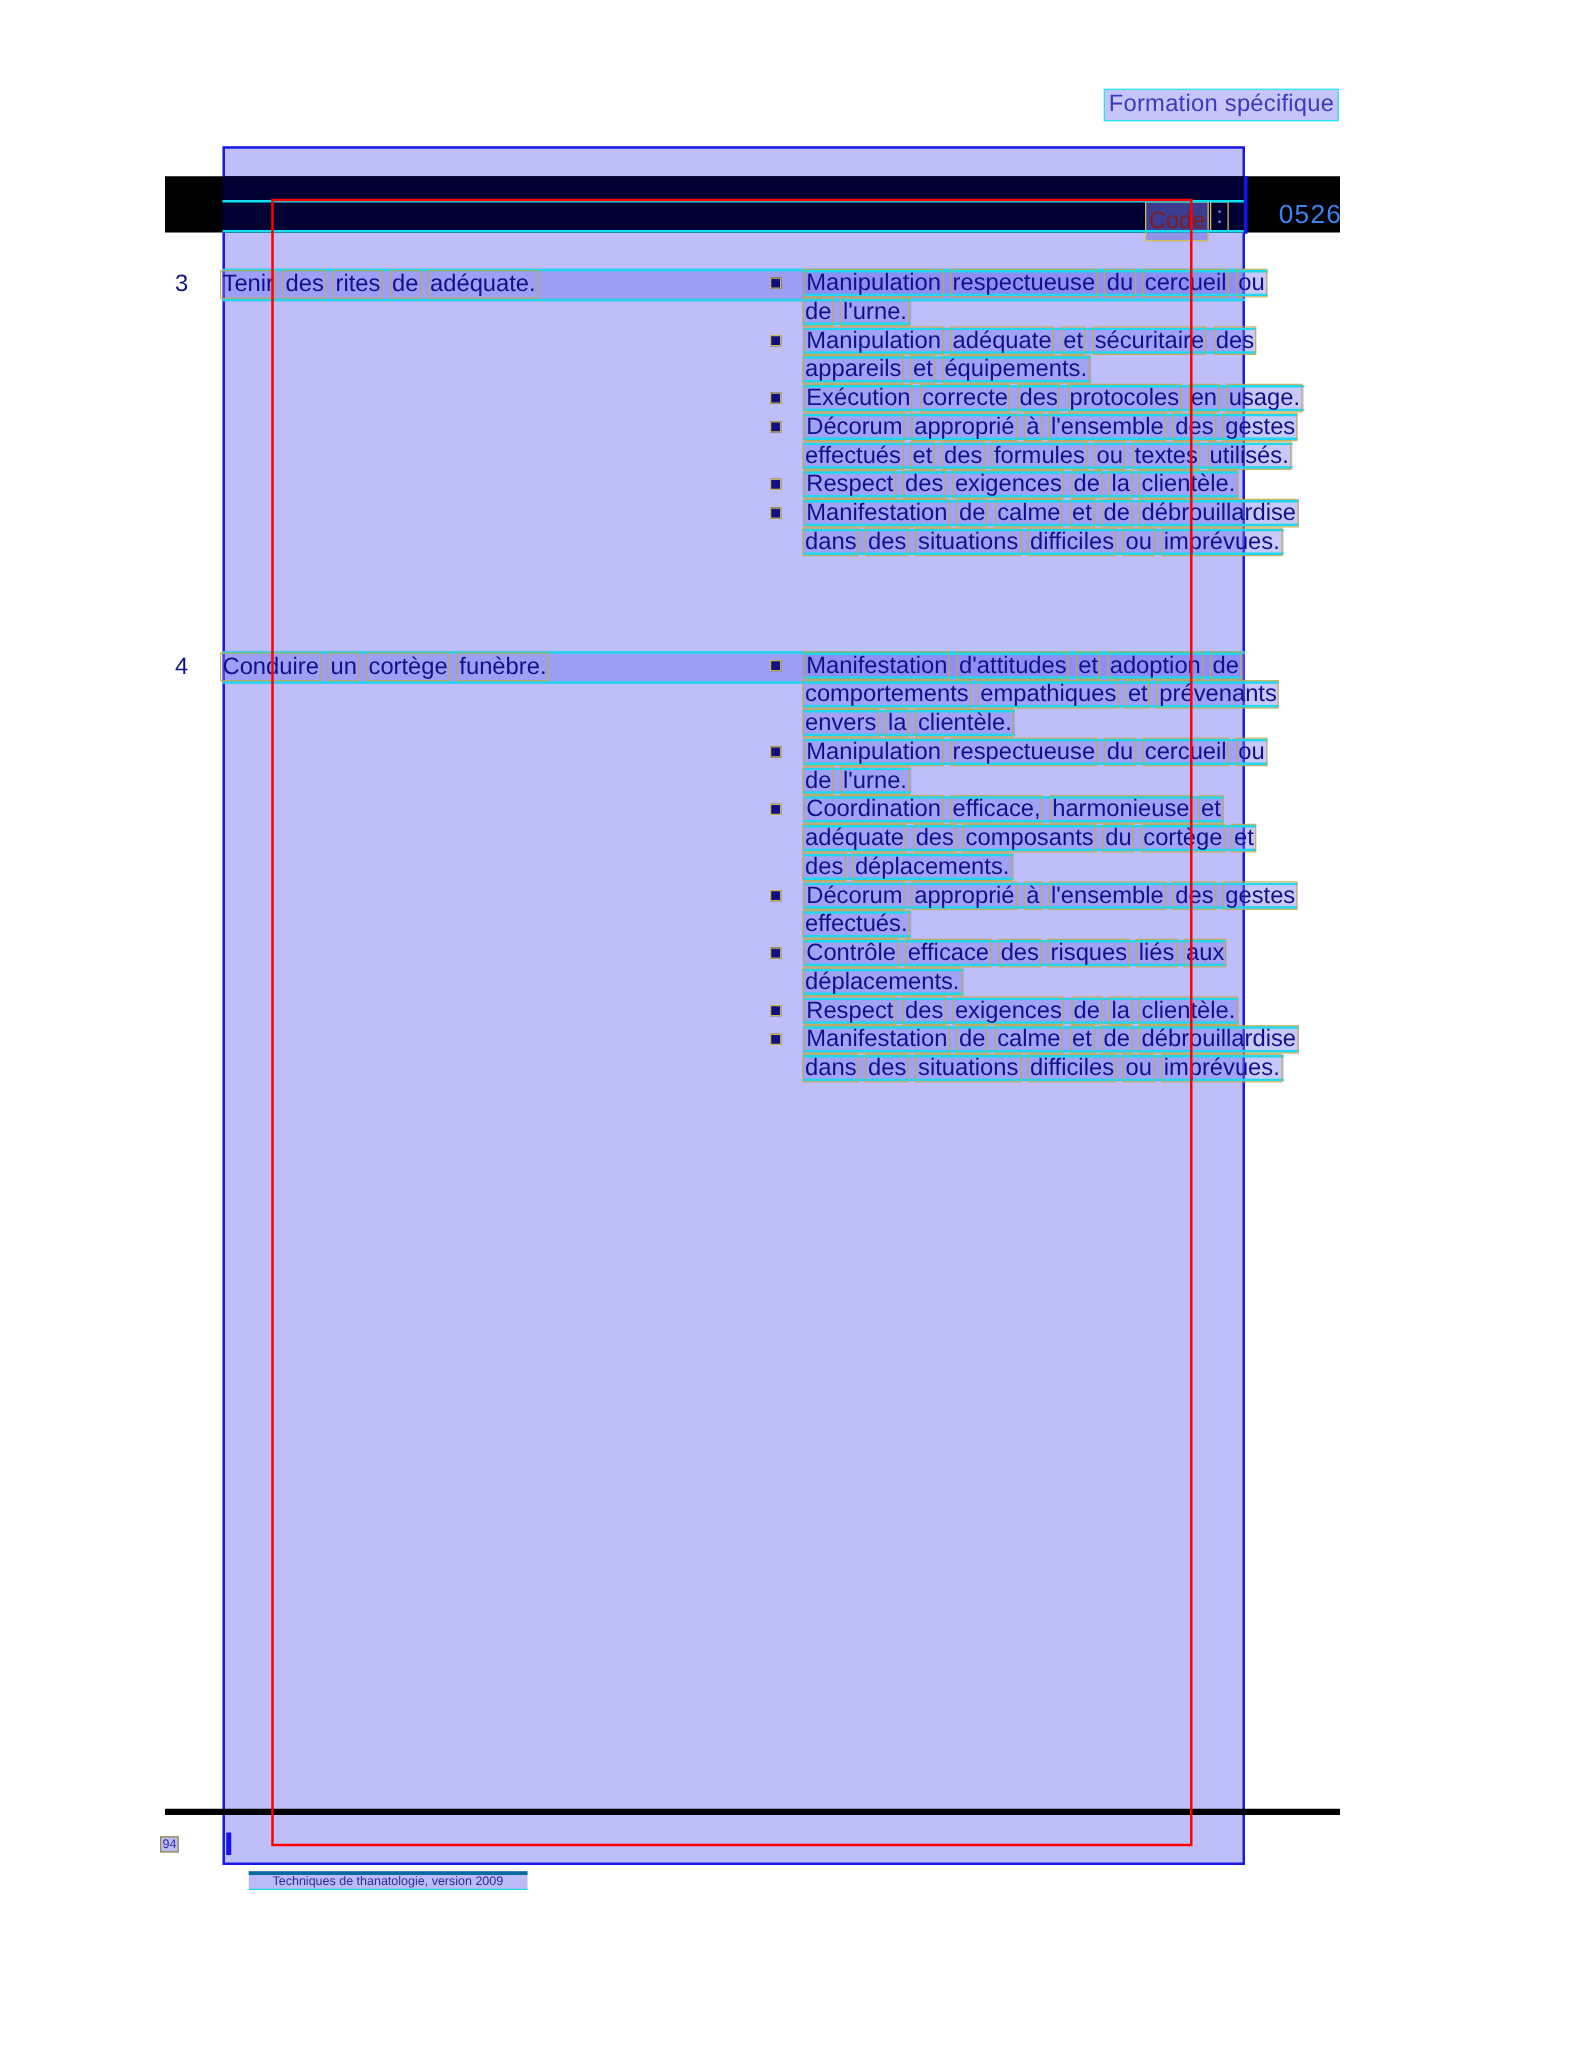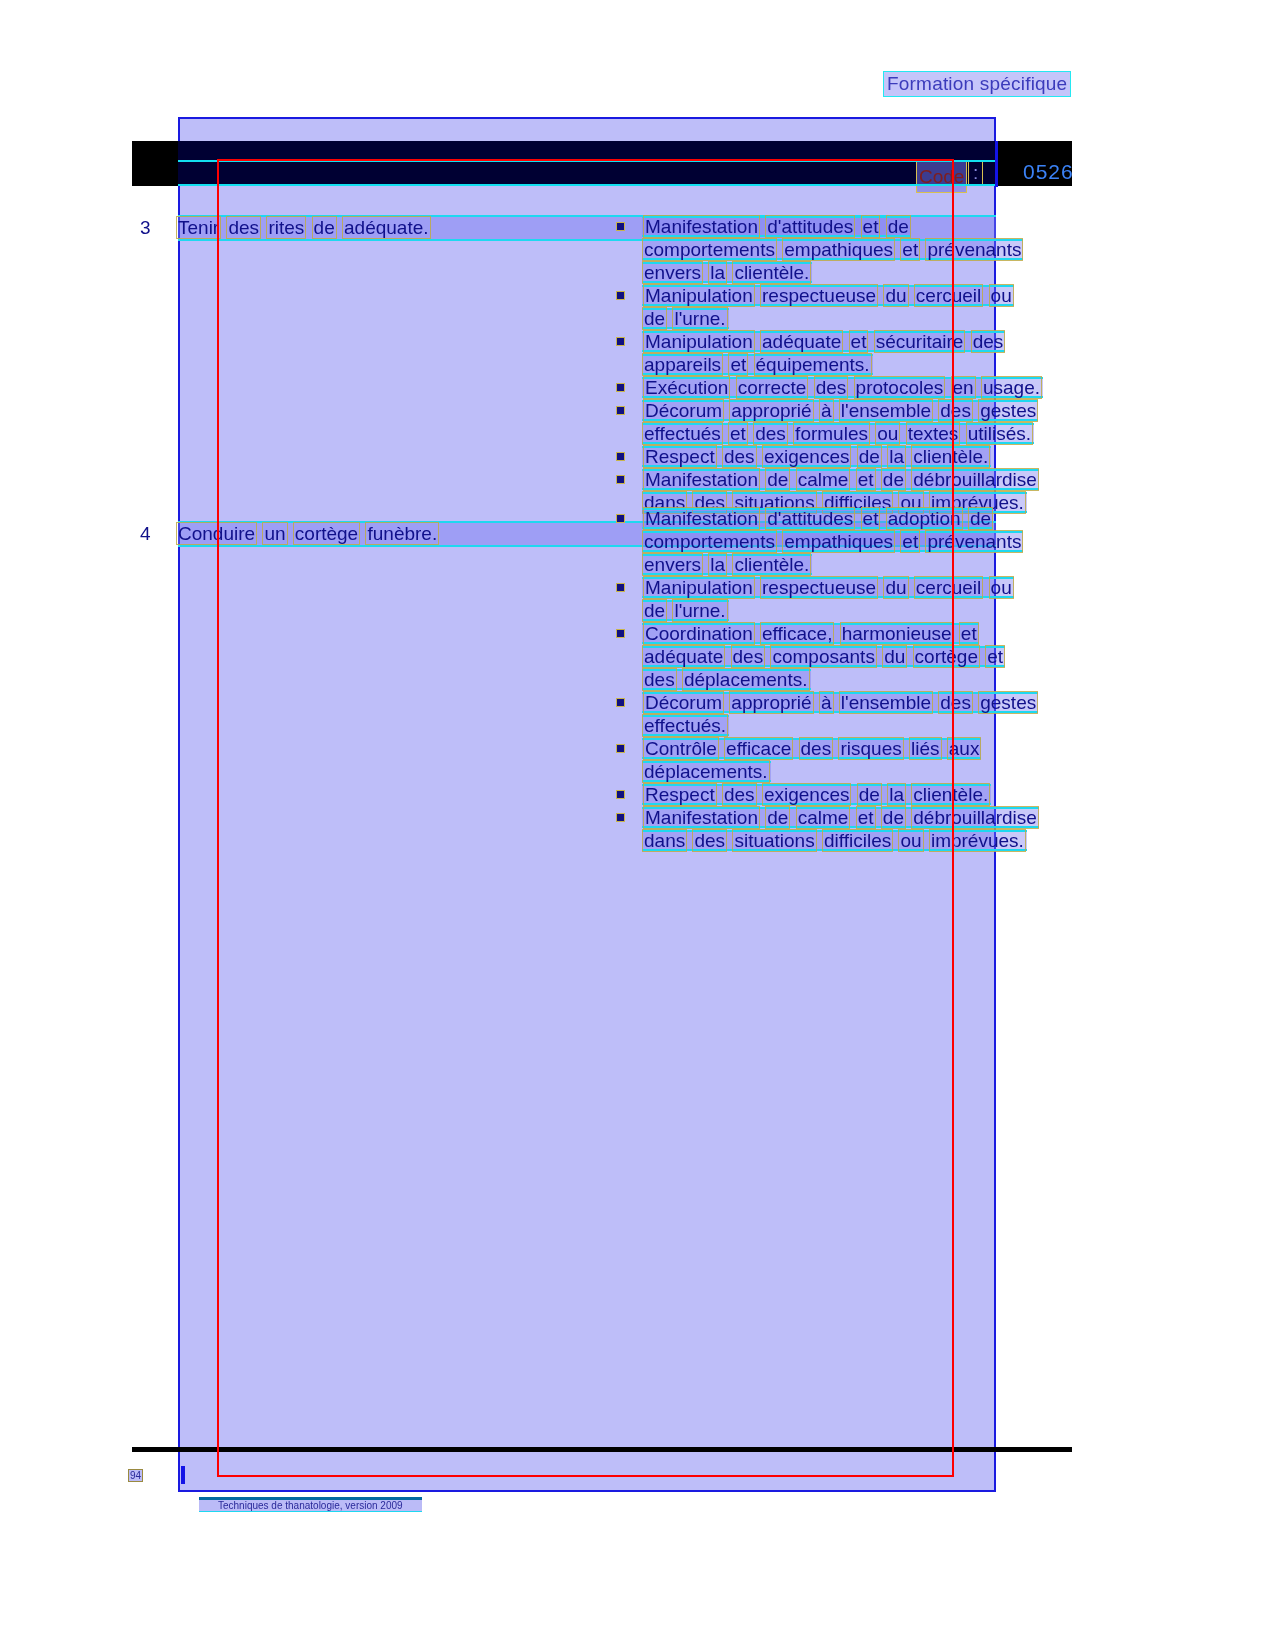--- a/index.html
+++ b/index.html
@@ -217,21 +217,20 @@
 
   <div class="task-hl" style="left:178px;top:215px;width:818px;height:26px;"></div>
   <div class="task-row" style="left:140px;top:217px;">
     <span class="task-num">3</span>
     <span class="task-text"><span class="w">Tenir</span> <span class="w">des</span> <span class="w">rites</span> <span class="w">de</span> <span class="w">adéquate.</span></span>
   </div>
 
   <div class="crit-list" style="top:215px;">
     <div class="crit">
       <span class="bullet"></span>
-      <span class="txt"><span class="w">Manifestation</span> <span class="w">d'attitudes</span> <span class="w">et</span> <span class="w">de</span> <span class="w">comportements</span> <span class="w">empathiques</span> <span class="w">et</span> <span class="w">prévenants</span> <span class="w">envers</span> <span class="w">la</span> <span class="w">clientèle.</span></span>
     </div>
     <div class="crit">
       <span class="bullet"></span>
       <span class="txt"><span class="w">Manipulation</span> <span class="w">respectueuse</span> <span class="w">du</span> <span class="w">cercueil</span> <span class="w">ou</span> <span class="w">de</span> <span class="w">l'urne.</span></span>
     </div>
     <div class="crit">
       <span class="bullet"></span>
       <span class="txt"><span class="w">Manipulation</span> <span class="w">adéquate</span> <span class="w">et</span> <span class="w">sécuritaire</span> <span class="w">des</span> <span class="w">appareils</span> <span class="w">et</span> <span class="w">équipements.</span></span>
     </div>
     <div class="crit">
@@ -251,21 +250,21 @@
       <span class="txt"><span class="w">Manifestation</span> <span class="w">de</span> <span class="w">calme</span> <span class="w">et</span> <span class="w">de</span> <span class="w">débrouillardise</span> <span class="w">dans</span> <span class="w">des</span> <span class="w">situations</span> <span class="w">difficiles</span> <span class="w">ou</span> <span class="w">imprévues.</span></span>
     </div>
   </div>
 
   <div class="task-hl" style="left:178px;top:521px;width:818px;height:26px;"></div>
   <div class="task-row" style="left:140px;top:523px;">
     <span class="task-num">4</span>
     <span class="task-text"><span class="w">Conduire</span> <span class="w">un</span> <span class="w">cortège</span> <span class="w">funèbre.</span></span>
   </div>
 
-  <div class="crit-list" style="top:507px;">
+  <div class="crit-list" style="top:521px;">
     <div class="crit">
       <span class="bullet"></span>
       <span class="txt"><span class="w">Manifestation</span> <span class="w">d'attitudes</span> <span class="w">et</span> <span class="w">adoption</span> <span class="w">de</span> <span class="w">comportements</span> <span class="w">empathiques</span> <span class="w">et</span> <span class="w">prévenants</span> <span class="w">envers</span> <span class="w">la</span> <span class="w">clientèle.</span></span>
     </div>
     <div class="crit">
       <span class="bullet"></span>
       <span class="txt"><span class="w">Manipulation</span> <span class="w">respectueuse</span> <span class="w">du</span> <span class="w">cercueil</span> <span class="w">ou</span> <span class="w">de</span> <span class="w">l'urne.</span></span>
     </div>
     <div class="crit">
       <span class="bullet"></span>

